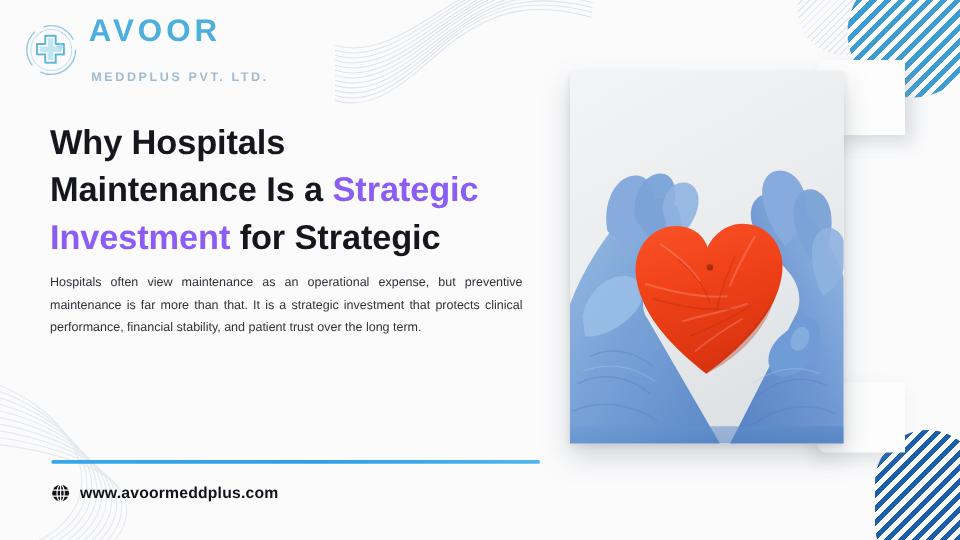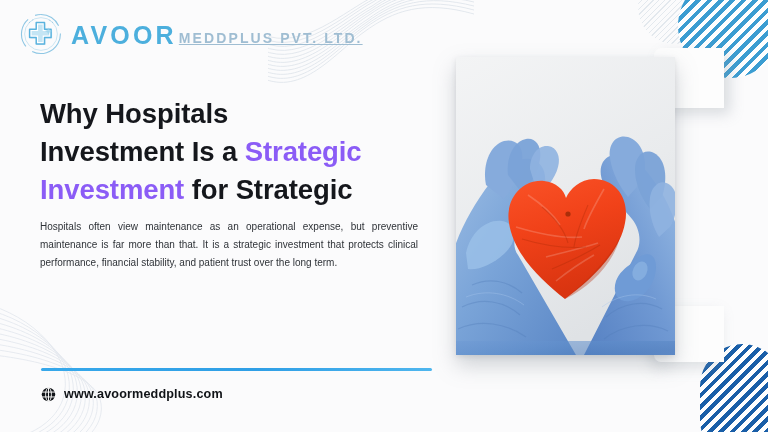--- a/index.html
+++ b/index.html
@@ -46,28 +46,28 @@
     box-shadow:-4px 6px 14px rgba(140,150,160,.26);
   }
   
   #deco-waves-top { left:268px; top:-16px; width:210px; height:110px; opacity:.95; }
   
   #deco-waves-bl { left:-40px; bottom:-8px; width:230px; height:150px; opacity:.9; }
 
   
   #brand { position:absolute; left:18px; top:11px; display:flex; align-items:center; gap:7px; }
   #brand-mark { width:46px; height:46px; flex:0 0 46px; }
-  #brand-words { display:flex; flex-direction:row; line-height:1; padding-top:2px; }
+  #brand-words { display:flex; flex-direction:column; line-height:1; padding-top:2px; }
   #brand-name {
     font-size:25px; font-weight:700; letter-spacing:3.2px;
     color:#4cafdd;
   }
   #brand-tagline {
-    font-size:14px; font-weight:700; letter-spacing:2.1px;
-    color:#9fbdd2; margin-top:8px; padding-left:2px;text-decoration:underline;
+    font-size:10px; font-weight:700; letter-spacing:2.1px;
+    color:#9fbdd2; margin-top:20px; padding-left:2px;
   }
 
   
   #headline {
     position:absolute; left:40px; top:95px; width:390px;
     font-size:27.5px; font-weight:700; line-height:1.38;
     color:#15171c; letter-spacing:-.1px;
   }
   .accent { color:#8b5cf6; }
 
@@ -163,21 +163,21 @@
     <path d="M30.5 16.5 l1.2 2.4 2.4 1.2 -2.4 1.2 -1.2 2.4 -1.2 -2.4 -2.4 -1.2 2.4 -1.2 z" fill="#9bd3ec" opacity=".75"></path>
   </svg>
   <div id="brand-words">
     <div id="brand-name">AVOOR</div>
     <div id="brand-tagline">MEDDPLUS PVT. LTD.</div>
   </div>
 </div>
 
 <h1 id="headline">
   <span>Why Hospitals</span><br>
-  <span>Investment Is a </span><span class="accent">Strategic</span><br>
+  <span>Maintenance Is a </span><span class="accent">Strategic</span><br>
   <span class="accent">Investment</span><span> for Strategic</span>
 </h1>
 
 <p id="body-copy">Hospitals often view maintenance as an operational expense, but preventive maintenance is far more than that. It is a strategic investment that protects clinical performance, financial stability, and patient trust over the long term.</p>
 
 <div id="footer-rule"></div>
 <div id="footer-bar">
   <svg id="globe-icon" viewBox="0 0 16 16">
     <circle cx="8" cy="8" r="7.2" fill="#111418"></circle>
     <g stroke="#ffffff" stroke-width="1" fill="none">

